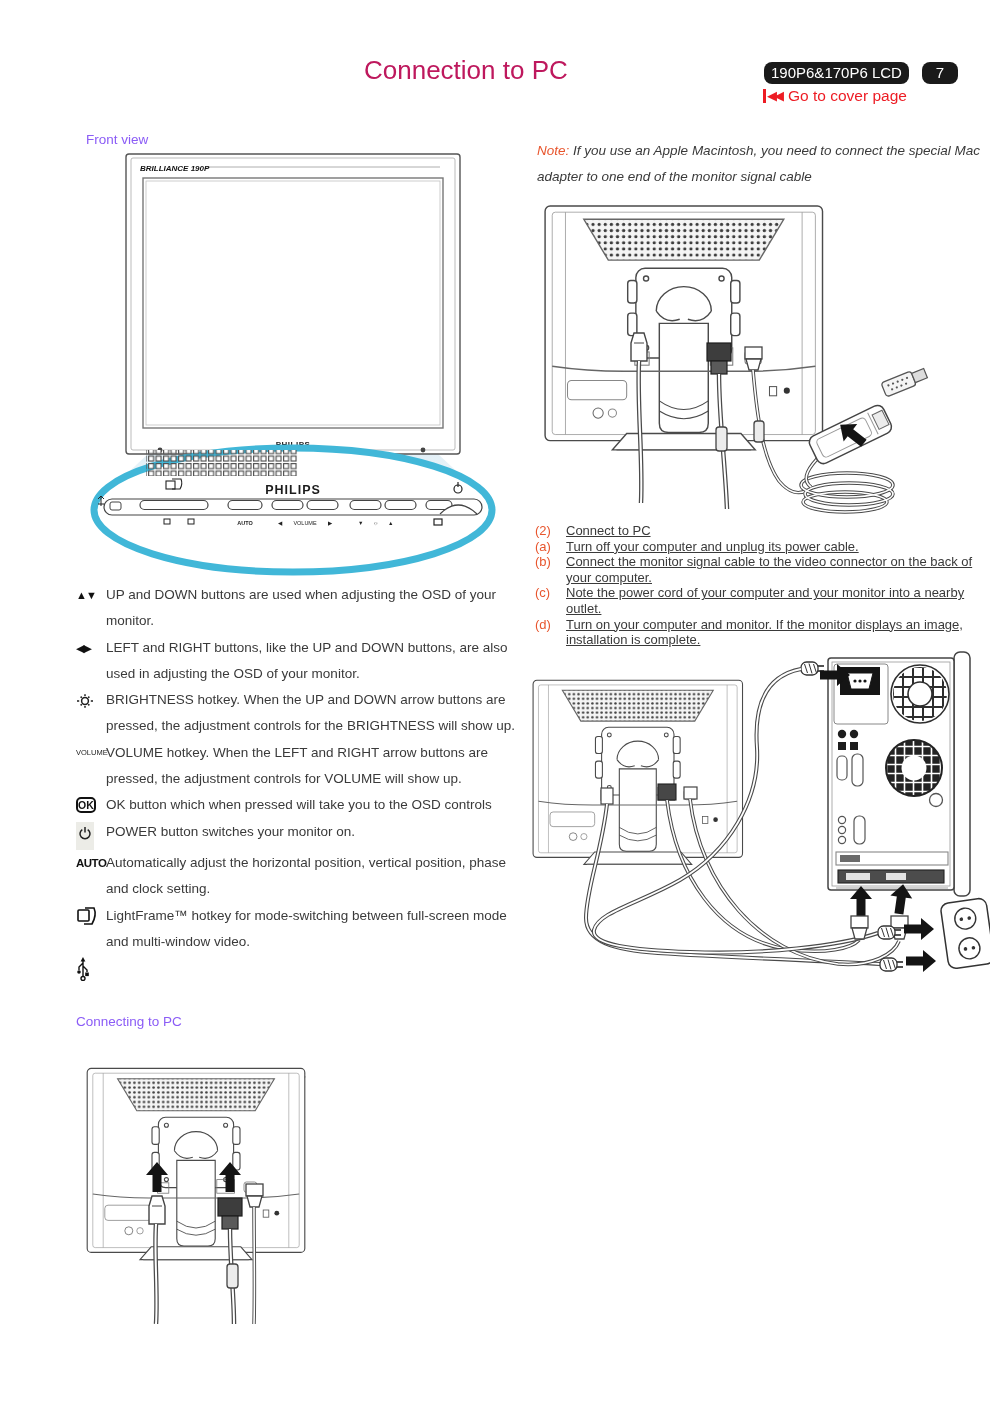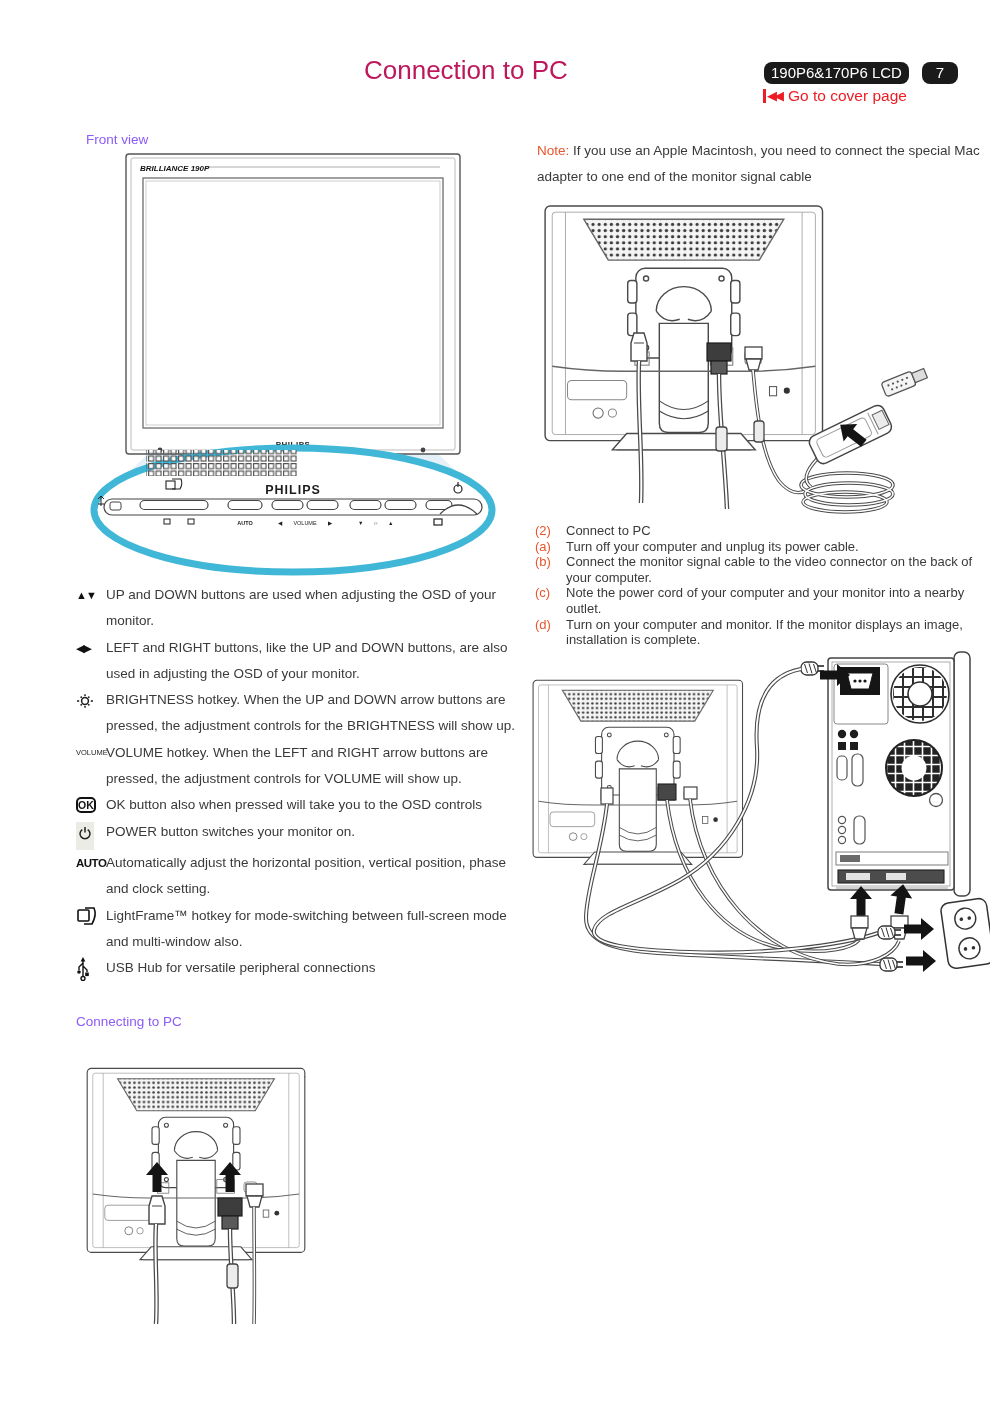--- a/index.html
+++ b/index.html
@@ -22,23 +22,23 @@
   .btnrow .tx{width:412px;}
   .g-updown,.g-leftright{font-size:11px;letter-spacing:-1px;color:#111;}
   .g-volume{font-size:7.5px;color:#222;letter-spacing:0;}
   .g-auto{font-size:11.5px;font-weight:bold;color:#111;letter-spacing:-0.5px;}
   .g-ok{display:inline-block;border:2px solid #111;border-radius:5px;font-size:10.5px;
         font-weight:bold;line-height:12px;padding:0 0;color:#111;margin-top:5px;}
   .g-pw{display:inline-block;background:#ecece7;padding:1px 2px;margin-top:3px;}
   .steps{left:535px;top:523px;width:448px;font-size:13px;line-height:15.6px;}
   .steprow{display:flex;}
   .steprow .lb{flex:0 0 31px;color:#e8552d;}
-  .steprow .st{width:410px;}
+  .steprow .st{width:410px;text-decoration:underline;}
   .red{color:#e8552d;}
-  .note{left:537px;top:138px;width:450px;font-size:13.5px;line-height:25.5px;}
+  .note{left:537px;top:138px;width:450px;font-size:13.5px;line-height:25.5px;font-style:italic;}
   .connecting{left:76px;top:1014px;}
   .step1{left:88px;top:1067px;font-size:13.5px;}
   svg text{font-family:"Liberation Sans","DejaVu Sans",sans-serif;}
 </style>
 </head>
 <body>
 
 <div class="page">
 
   <svg width="0" height="0" style="position:absolute" aria-hidden="true">
@@ -211,21 +211,21 @@
         </svg>
       </span>
       <span class="tx">BRIGHTNESS hotkey. When the UP and DOWN arrow buttons are pressed, the adjustment controls for the BRIGHTNESS will show up.</span>
     </div>
     <div class="btnrow">
       <span class="ic g-volume">VOLUME</span>
       <span class="tx">VOLUME hotkey. When the LEFT and RIGHT arrow buttons are pressed, the adjustment controls for VOLUME will show up.</span>
     </div>
     <div class="btnrow">
       <span class="ic"><span class="g-ok">OK</span></span>
-      <span class="tx">OK button also when pressed will take you to the OSD controls</span>
+      <span class="tx">OK button which when pressed will take you to the OSD controls</span>
     </div>
     <div class="btnrow">
       <span class="ic"><span class="g-pw">
         <svg width="14" height="14" viewBox="0 0 14 14">
           <g stroke="#222" stroke-width="1.5" fill="none">
             <path d="M4.3,3.6 a5,5 0 1 0 5.4,0"></path>
                 <line x1="7" y1="1" x2="7" y2="6.5"></line>
           </g>
         </svg></span>
       </span>
@@ -237,35 +237,34 @@
     </div>
     <div class="btnrow">
       <span class="ic">
         <svg width="22" height="20" viewBox="0 0 22 20" style="margin-top:3px">
           <g stroke="#111" stroke-width="1.6" fill="none">
             <rect x="2" y="4" width="11" height="11" rx="1"></rect>
             <path d="M9,2 h9 q3,7 -2,16 h-8"></path>
           </g>
         </svg>
       </span>
-      <span class="tx">LightFrame™ hotkey for mode-switching between full-screen mode and multi-window also.</span>
+      <span class="tx">LightFrame™ hotkey for mode-switching between full-screen mode and multi-window video.</span>
     </div>
     <div class="btnrow">
       <span class="ic">
         <svg width="14" height="24" viewBox="0 0 14 24" style="margin-top:2px">
           <g stroke="#111" stroke-width="1.4" fill="none">
             <path d="M7,4 V20 M7,6 L3,10 V13 M7,9 L11,13 V15"></path>
             <polygon points="7,0 4.6,4.5 9.4,4.5" fill="#111" stroke="none"></polygon>
             <circle cx="3" cy="15" r="1.8" fill="#111" stroke="none"></circle>
             <rect x="9.2" y="15.5" width="3.6" height="3.6" fill="#111" stroke="none"></rect>
             <circle cx="7" cy="21.5" r="2" fill="none"></circle>
           </g>
         </svg>
       </span>
-      <span class="tx">USB Hub for versatile peripheral connections</span>
     </div>
   </div>
 
   <div class="abs smallhead connecting">Connecting to PC</div>
   <div class="abs step1">
     <span class="red">1)</span>
     <span>Plug in the cables into connectors</span>
   </div>
 
   <svg class="abs" style="left:82px;top:1056px" width="228" height="268" viewBox="0 0 228 268">

